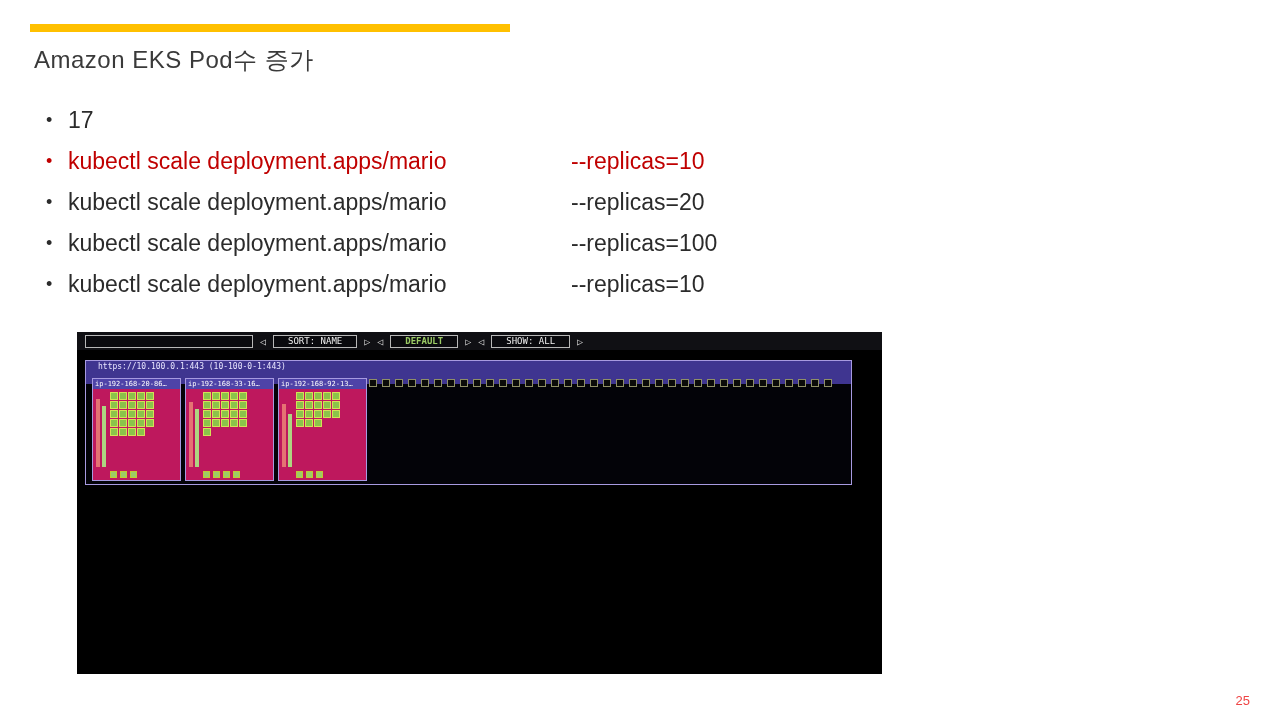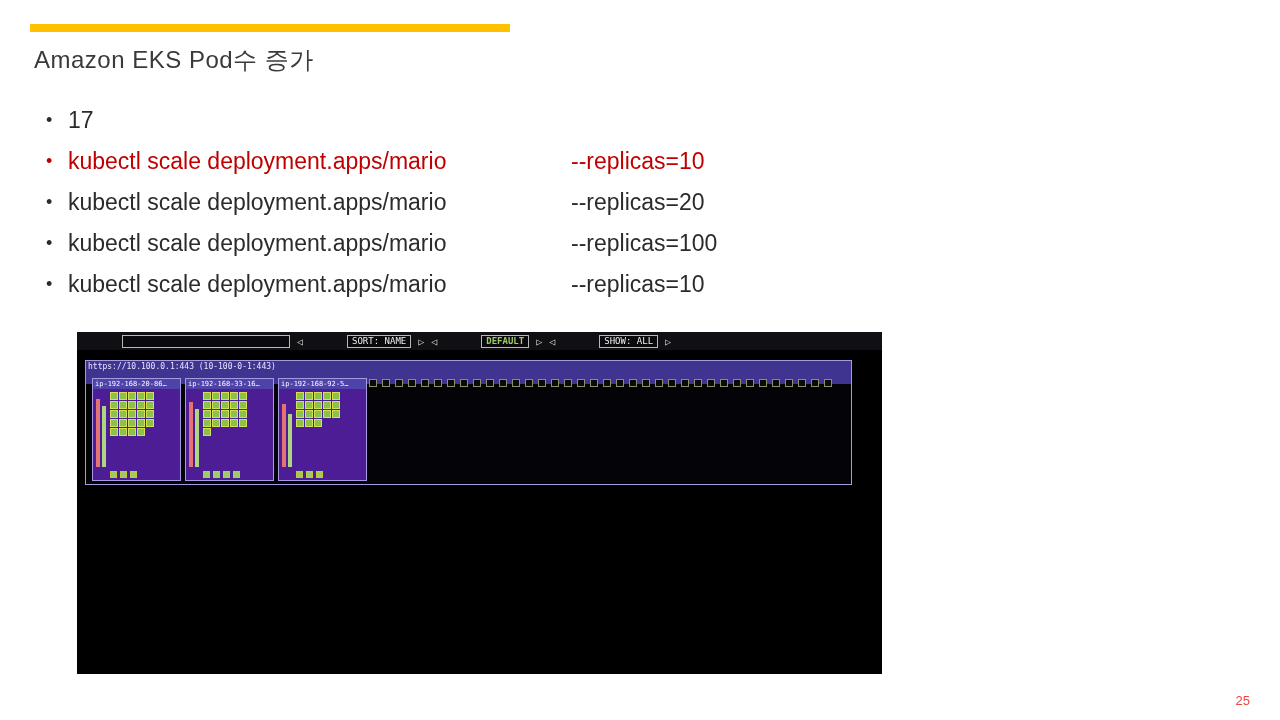--- a/index.html
+++ b/index.html
@@ -17,32 +17,32 @@
   .flag { white-space:pre; }
   li.red, li.red .bullet-dot, li.red .cmd, li.red .flag { color:#C00000; }
 
   
   .terminal {
     position:absolute; left:77px; top:332px; width:805px; height:342px;
     background:#000; font-family:"DejaVu Sans Mono", monospace; color:#e8e8e8;
   }
   .toolbar { position:absolute; left:0; top:0; width:100%; height:18px; background:#101014;
     display:flex; align-items:center; gap:7px; padding:0 8px; font-size:9px; }
-  .tb-box { border:1px solid #b8b8b8; height:13px; line-height:11px; padding:0 4px; background:#0a0a0e;
-    white-space:nowrap; color:#efefef;margin-left:37px; }
+  .tb-box { border:1px solid #b8b8b8; height:13px; line-height:11px; padding:0 14px; background:#0a0a0e;
+    white-space:nowrap; color:#efefef; }
   .tb-search { width:168px; font-family:"DejaVu Sans Mono", monospace; font-size:9px; outline:none; }
   .tb-arrow { color:#dcdcdc; font-size:10px; cursor:default; }
   .green-text { color:#9ccc65;font-weight:bold; }
 
   .cluster { position:absolute; left:8px; top:28px; width:767px; height:125px;
     border:1px solid #a79ae0; background:#030308; }
   .cluster-label { width:100%; height:23px; line-height:11px; background:#3f3590;
-    color:#e9e6ff; font-size:8px; padding-left:2px; white-space:nowrap; overflow:hidden; }
-
-  .node { position:absolute; top:17px; width:89px; height:103px; border:1px solid #a79ae0; background:#4c1d95; }
+    color:#e9e6ff; font-size:8px; padding-left:12px; white-space:nowrap; overflow:hidden; }
+
+  .node { position:absolute; top:17px; width:89px; height:103px; border:1px solid #a79ae0; background:#be185d; }
   .node-n0 { left:6px; } .node-n1 { left:99px; } .node-n2 { left:192px; }
   .node-header { height:10px; line-height:10px; background:#4e43a8; color:#ffffff;
     font-size:7px; padding-left:2px; white-space:nowrap; overflow:hidden; }
   .node-body { position:relative; height:91px; }
   .bars { position:absolute; left:3px; bottom:13px; height:74px; display:flex; align-items:flex-end; gap:2px; }
   .bar { width:4px; }
   .bar.cpu { background:#e57373; }
   .bar.mem { background:#aed581; }
   .pods { position:absolute; left:17px; top:3px; width:47px; display:flex; flex-wrap:wrap; gap:1px; align-content:flex-start; }
   .pod { width:8px; height:8px; background:#8bc34a; border:1px solid #d4e157; }
@@ -181,21 +181,21 @@
           <div class="syspods">
               <span class="pod"></span>
               <span class="pod"></span>
               <span class="pod"></span>
               <span class="pod"></span>
             </div>
         </div>
       </div>
 
       <div class="node node-n2">
-        <div class="node-header">ip-192-168-92-5…</div>
+        <div class="node-header">ip-192-168-92-13…</div>
         <div class="node-body">
           <div class="bars">
             <span class="bar cpu" style="height: 85%;"></span>
             <span class="bar mem" style="height: 72%;"></span>
           </div>
           <div class="pods">
               <span class="pod"></span>
               <span class="pod"></span>
               <span class="pod"></span>
               <span class="pod"></span>

